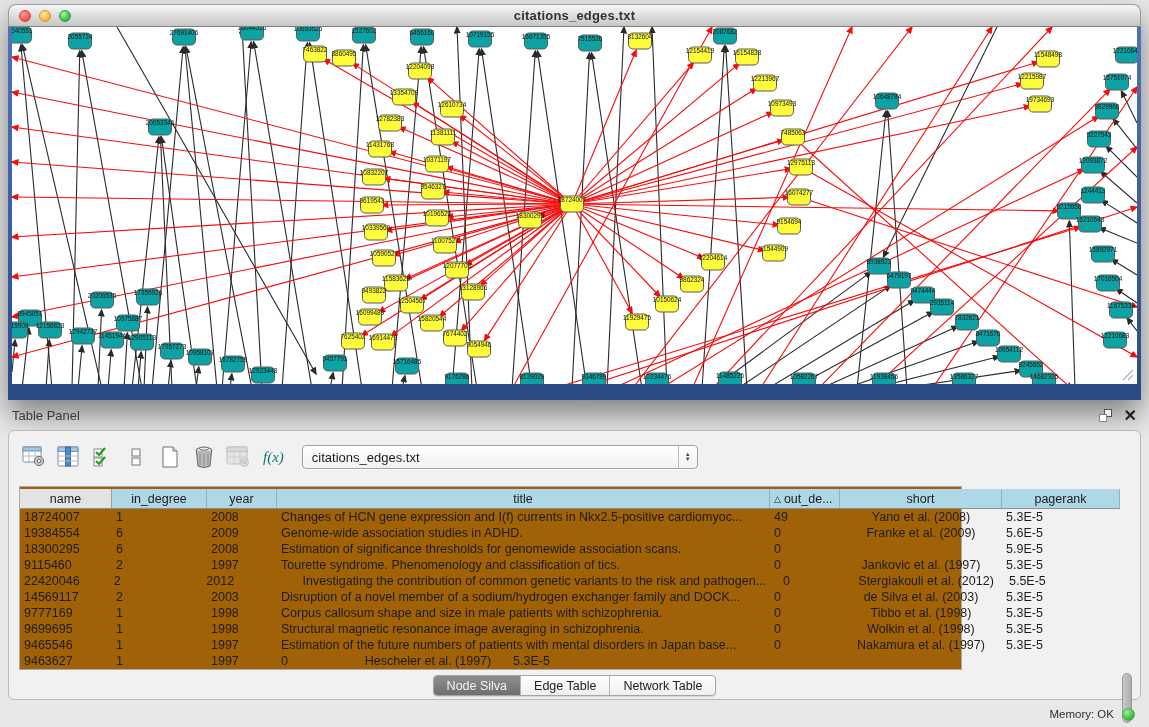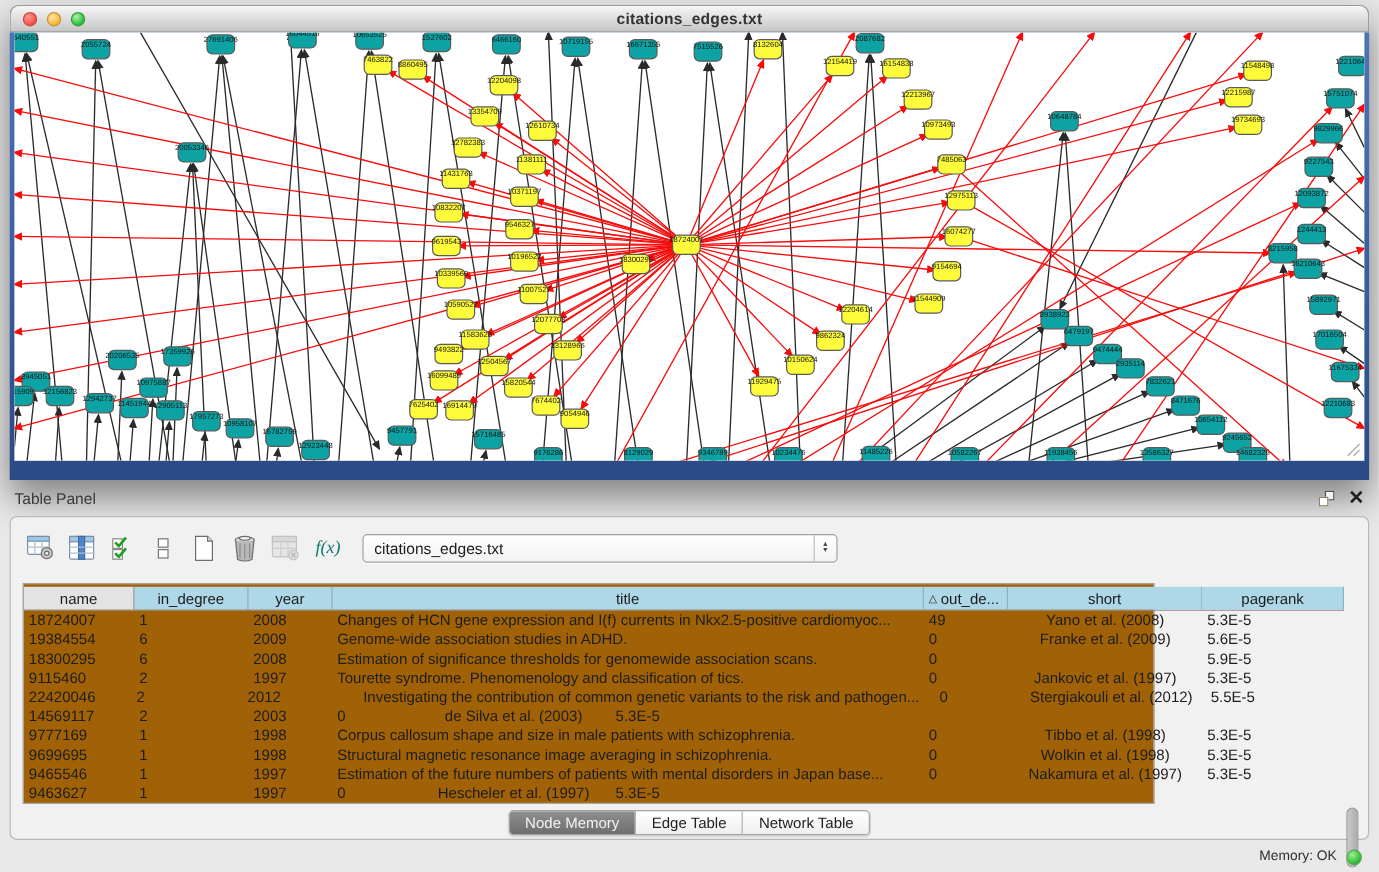--- a/index.html
+++ b/index.html
@@ -825,20 +825,21 @@
             <div class="td" style="width: 70px;">2012</div>
             <div class="td" style="width: 493px; margin-left: 28px;">Investigating the contribution of common genetic variants to the risk and pathogen...</div>
             <div class="td" style="width: 70px;">0</div>
             <div class="td center" style="width: 162px;">Stergiakouli et al. (2012)</div>
             <div class="td" style="width: 118px;">5.5E-5</div>
           </div>
           <div class="tr">
             <div class="td" style="width: 92px;">14569117</div>
             <div class="td" style="width: 95px;">2</div>
             <div class="td" style="width: 70px;">2003</div>
+            <div class="td" style="width: 493px;">Disruption of a novel member of a sodium/hydrogen exchanger family and DOCK...</div>
             <div class="td" style="width: 70px;">0</div>
             <div class="td center" style="width: 162px;">de Silva et al. (2003)</div>
             <div class="td" style="width: 118px;">5.3E-5</div>
           </div>
           <div class="tr">
             <div class="td" style="width: 92px;">9777169</div>
             <div class="td" style="width: 95px;">1</div>
             <div class="td" style="width: 70px;">1998</div>
             <div class="td" style="width: 493px;">Corpus callosum shape and size in male patients with schizophrenia.</div>
             <div class="td" style="width: 70px;">0</div>
@@ -873,21 +874,21 @@
           </div>
         </div>
     </div>
     <div class="vscroll">
       <div class="thumb"></div>
     </div>
   </div>
 
   <div class="tabs">
     <div class="seg" id="seg">
-        <div class="tab active">Node Memory</div>
+        <div class="tab active">Node Silva</div>
         <div class="tab">Edge Table</div>
         <div class="tab">Network Table</div>
       </div>
   </div>
 </div>
 
 <div id="statusbar">
   <span class="mem">Memory: OK</span>
   <span class="mem-dot"></span>
 </div>

